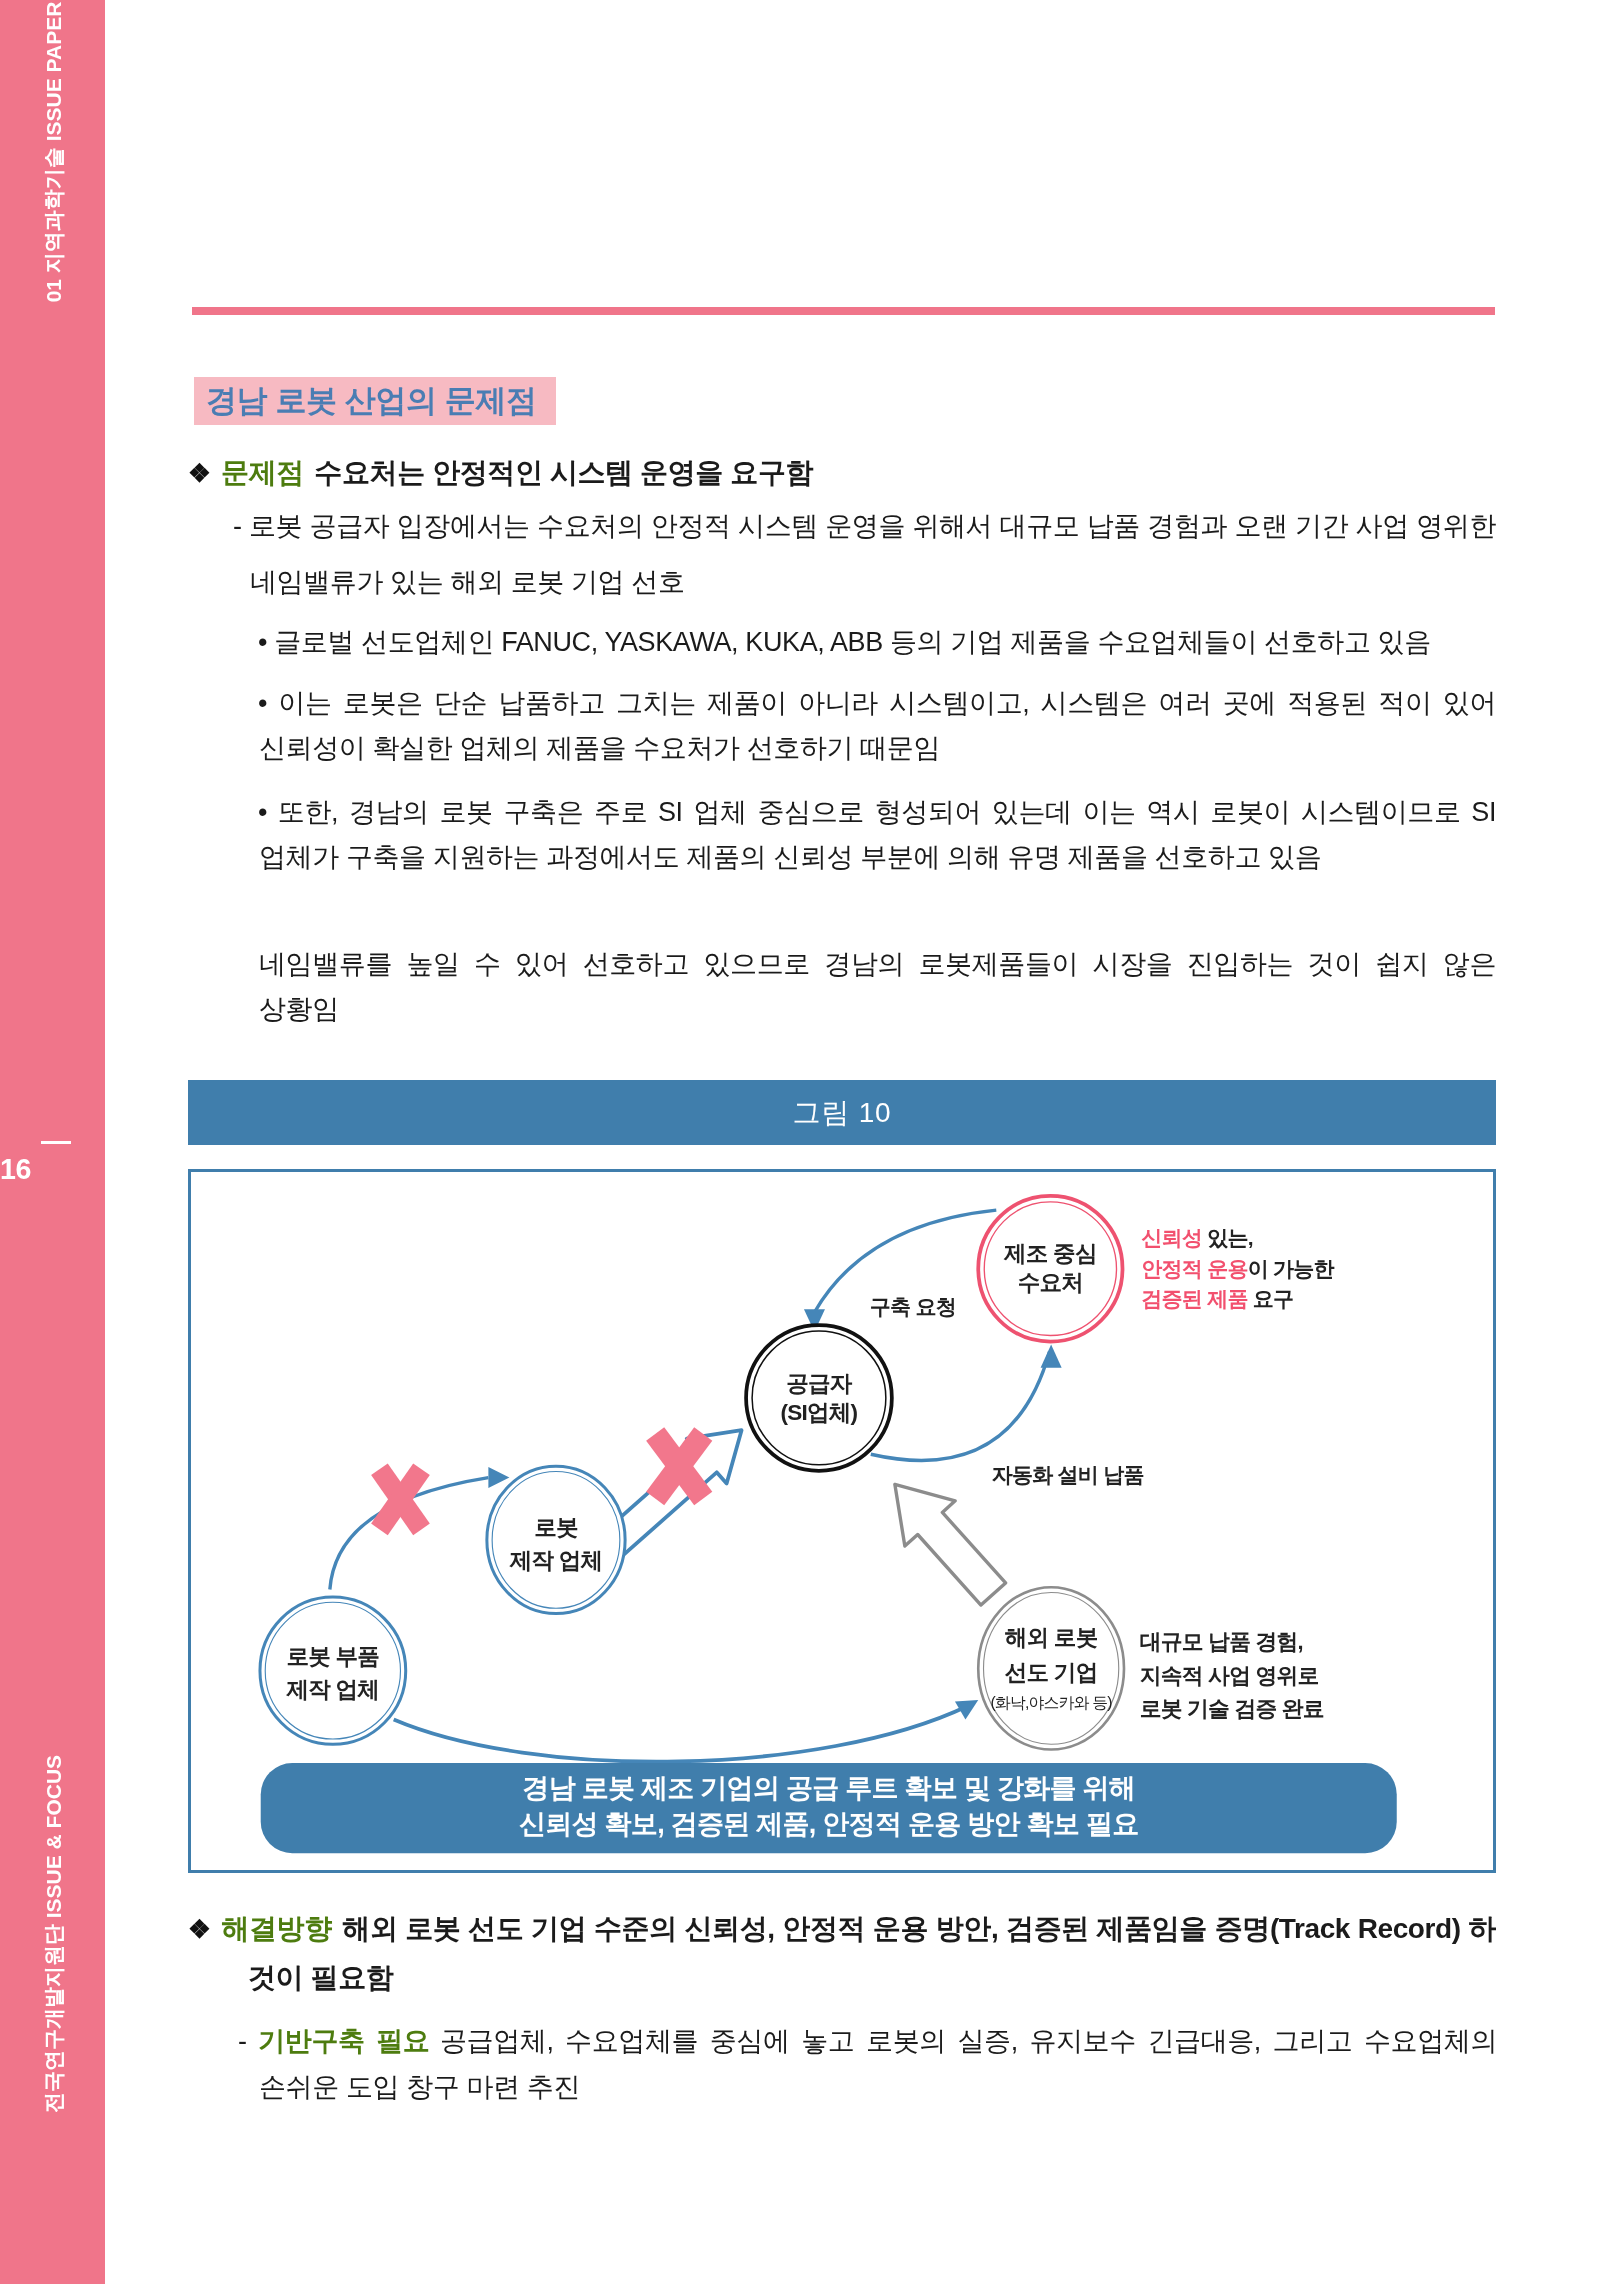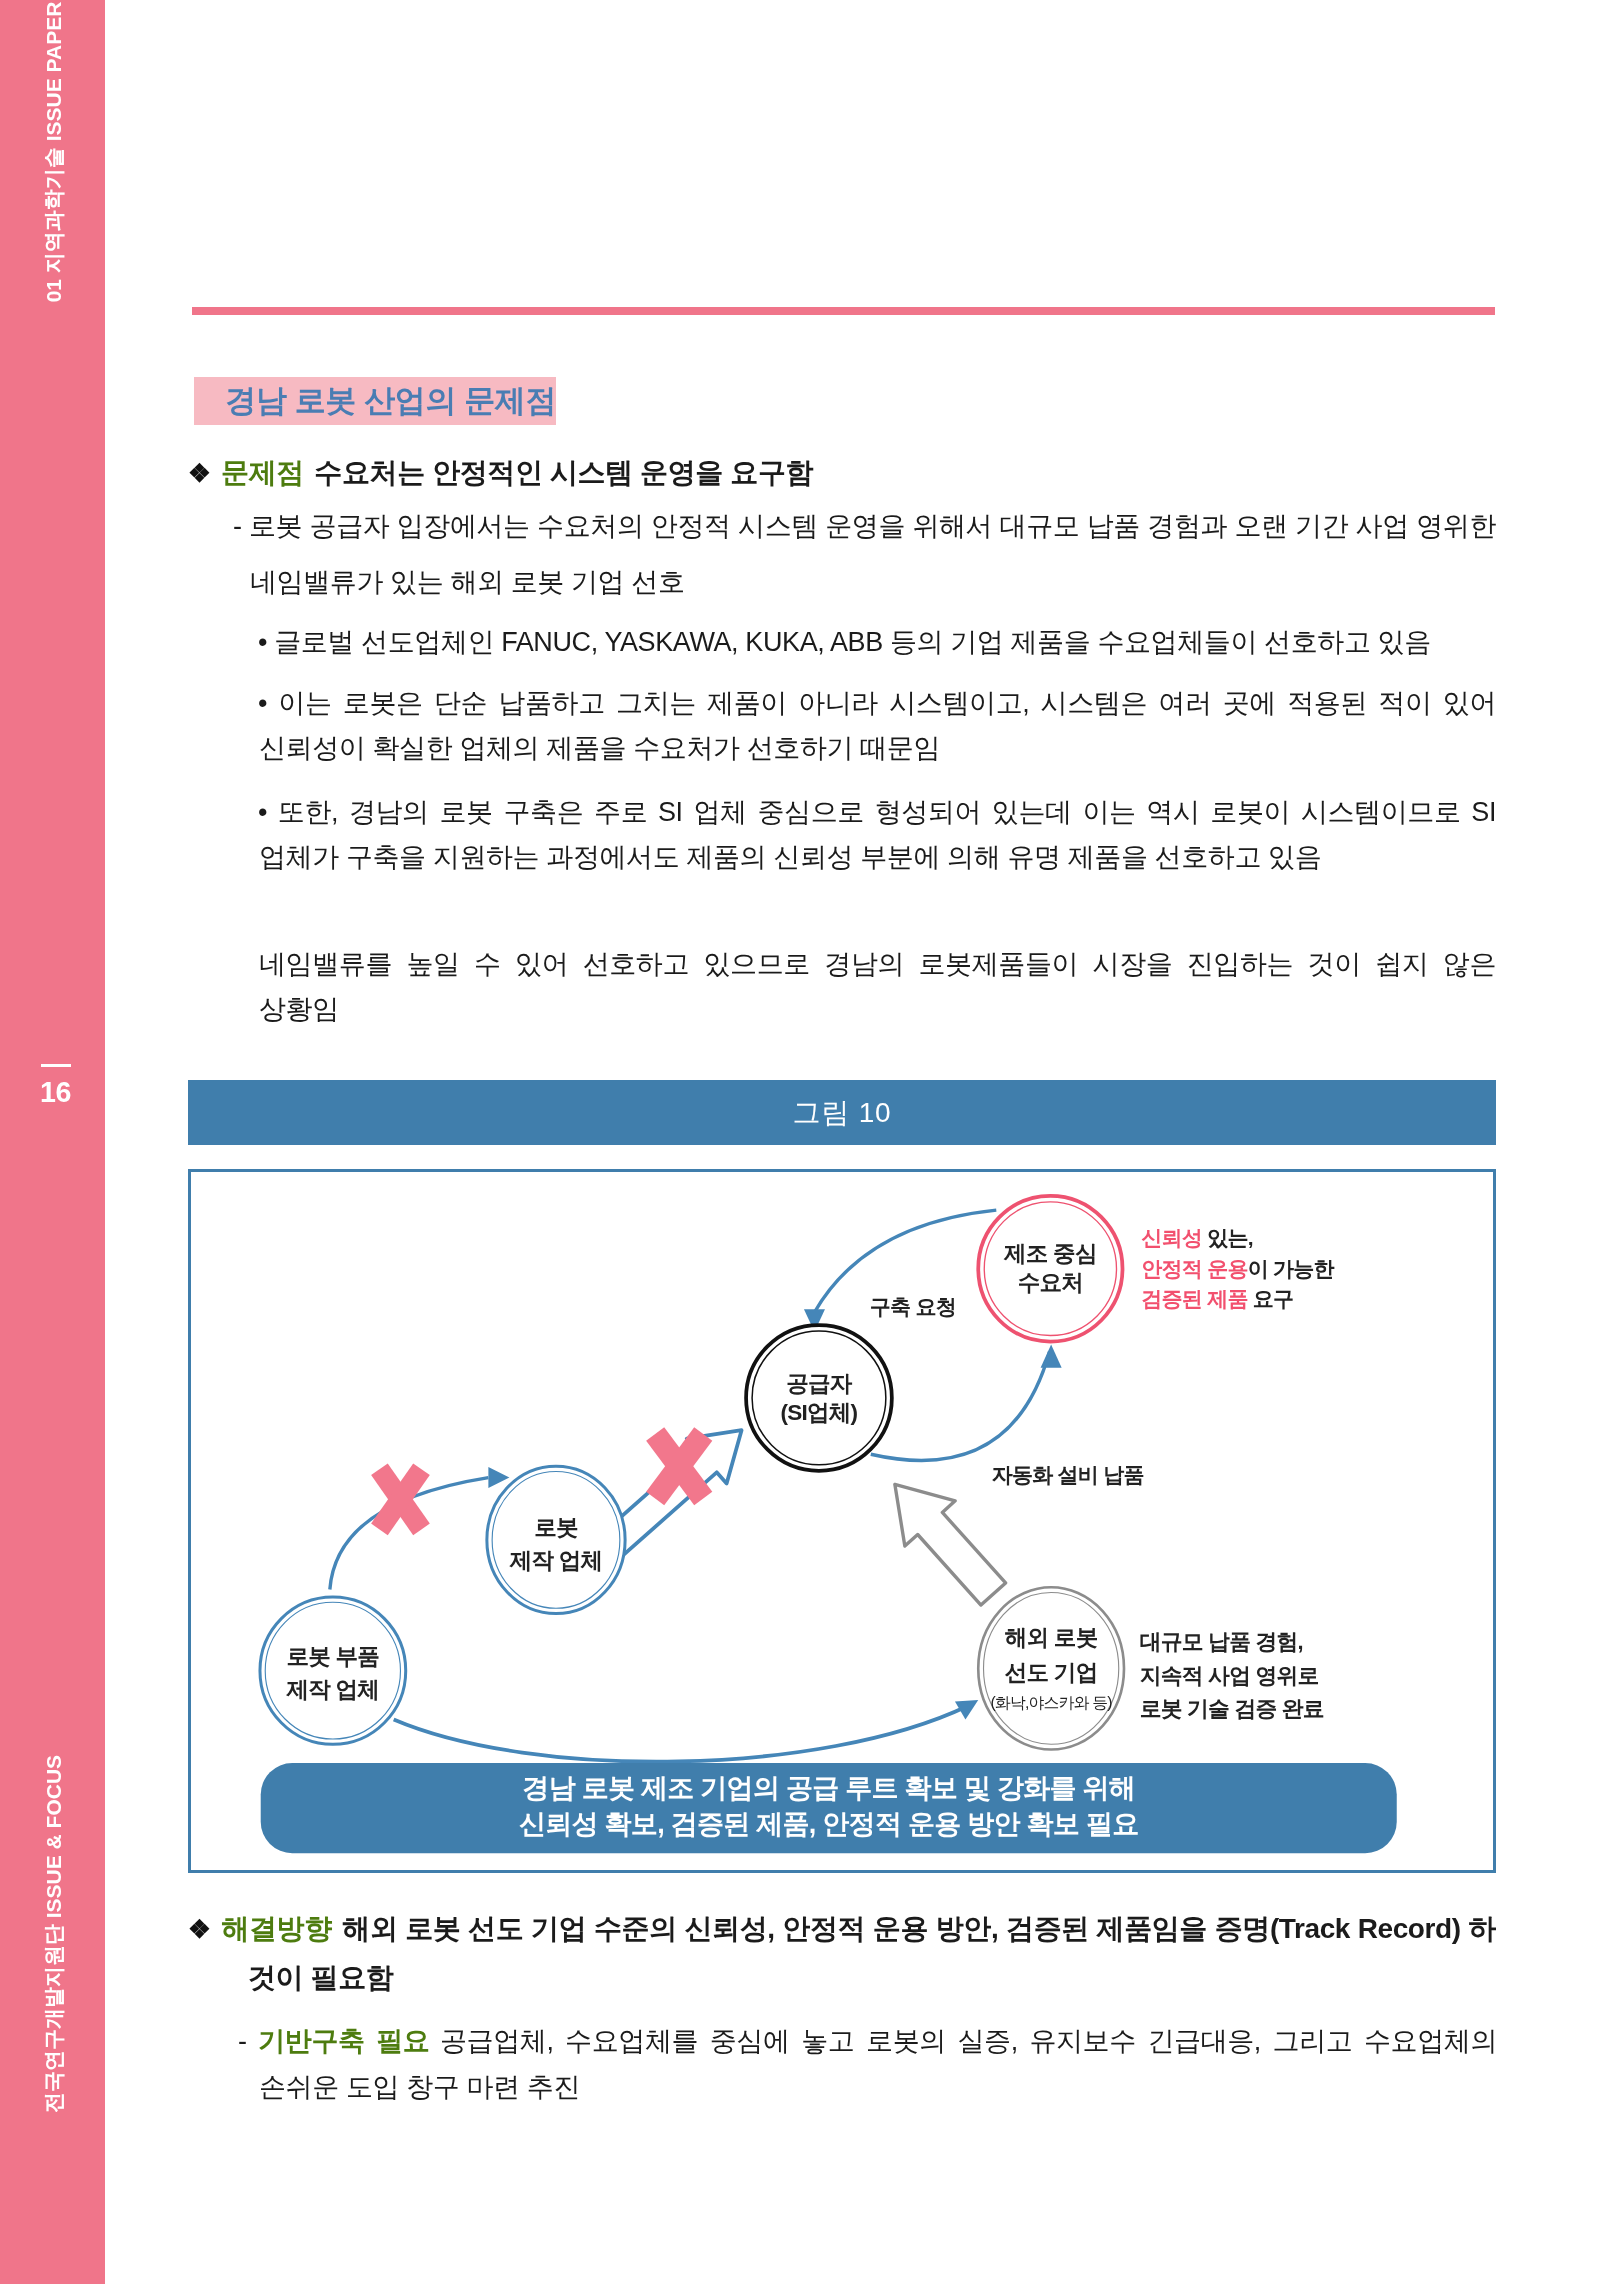--- a/index.html
+++ b/index.html
@@ -13,32 +13,32 @@
     overflow:hidden;
   }
   
   .sidebar{position:absolute;left:0;top:0;width:105px;height:2284px;background:#F0758A;}
   .vtext{
     position:absolute;left:54px;
     transform:translate(-50%,-50%) rotate(-90deg);
     white-space:nowrap;
     color:#ffffff;font-size:21px;font-weight:600;letter-spacing:0;
   }
-  .pagenum{position:absolute;left:0;top:1064px;width:111px;text-align:center;}
+  .pagenum{position:absolute;left:0;top:1141px;width:111px;}
   .pagenum .rule{display:block;margin:0 auto 9px auto;width:30px;height:3px;background:#ffffff;}
   .pagenum .num{color:#ffffff;font-size:28.6px;font-weight:700;}
   
   .top-rule{position:absolute;left:192px;top:307px;width:1303px;height:7.5px;background:#F0758A;}
   .title-hl{
     position:absolute;left:194px;top:377px;width:362px;height:48px;
     background:#F7BAC2;
   }
   .title-hl span{
     display:block;padding-left:12px;line-height:48px;
-    color:#4A7DB3;font-size:31px;font-weight:700;text-align:right;
+    color:#4A7DB3;font-size:31px;font-weight:700;
   }
   
   .line{position:absolute;height:47px;line-height:47px;font-size:27px;font-weight:500;white-space:nowrap;}
   .just{white-space:normal;text-align:justify;text-align-last:justify;overflow:hidden;}
   .hline{font-weight:700;font-size:28px;}
   .marker{color:#111111;margin-right:10.5px;font-size:25.6px;}
   .kw{color:#4d7c0f;font-weight:700;margin-right:10.5px;}
   .strong{font-weight:800;}
   
   .fig-caption{

